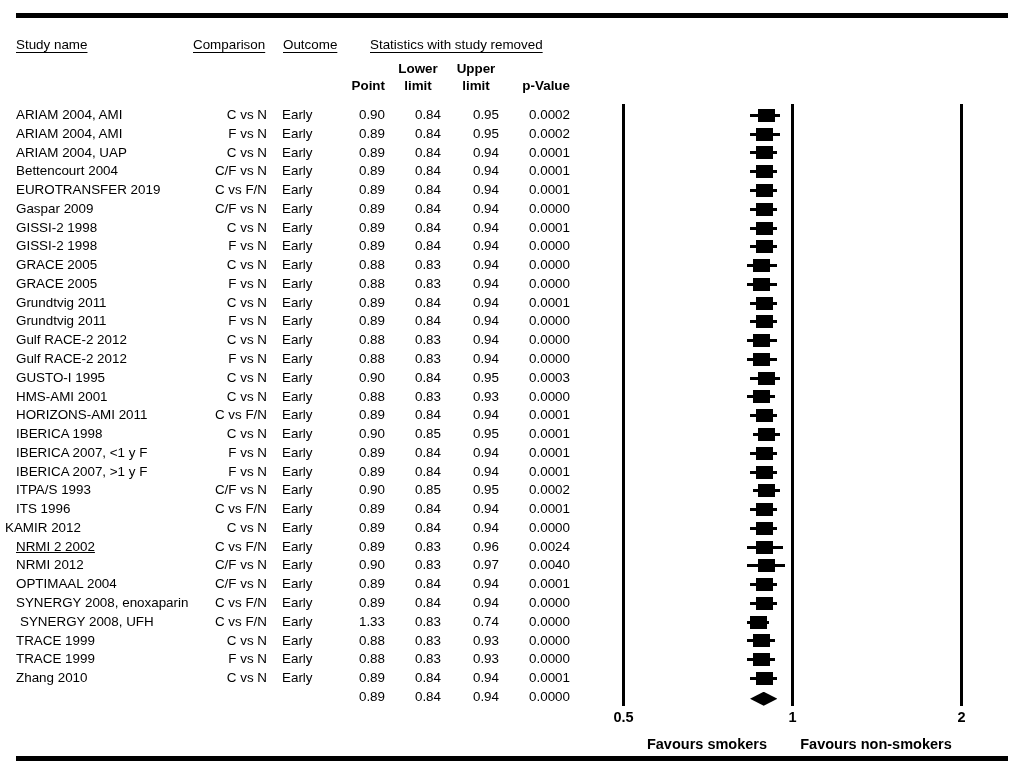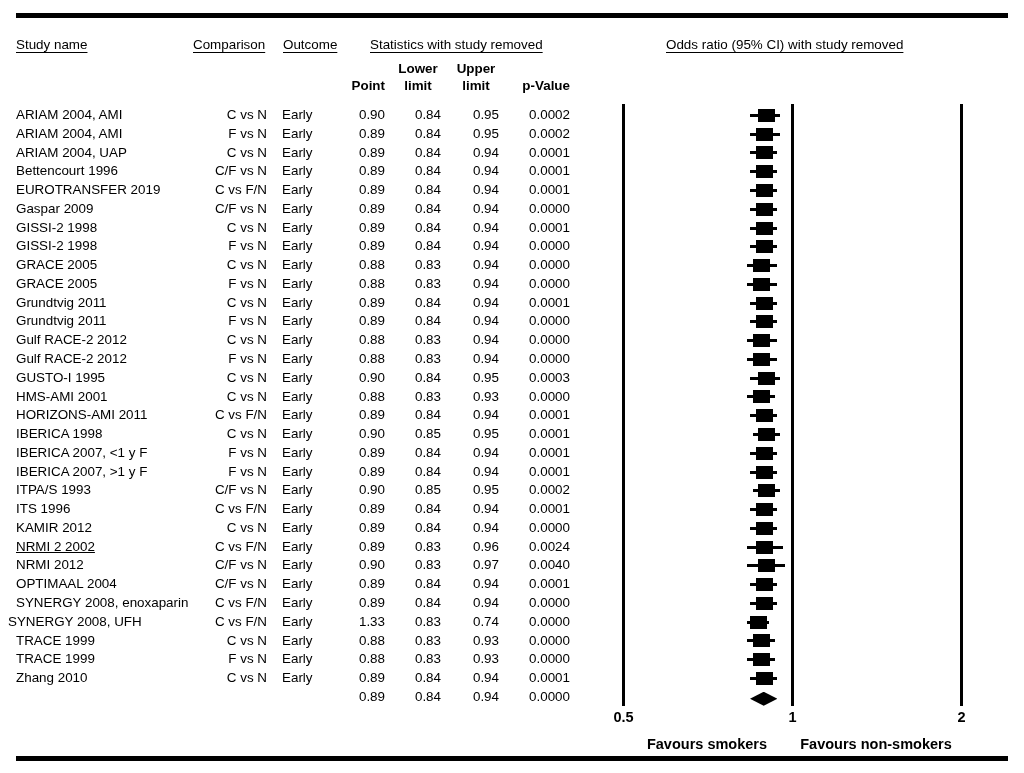--- a/index.html
+++ b/index.html
@@ -26,21 +26,20 @@
 
 <div class="page">
 
   <div class="rule" style="top:13px;"></div>
   <div class="rule" style="top:756px;"></div>
 
   <div class="grp-hdr" style="left:16px;  top:37px;">Study name</div>
   <div class="grp-hdr" style="left:193px; top:37px;">Comparison</div>
   <div class="grp-hdr" style="left:283px; top:37px;">Outcome</div>
   <div class="grp-hdr" style="left:370px; top:37px;">Statistics with study removed</div>
-  <div class="grp-hdr" style="left:666px; top:37px;">Odds ratio (95% CI) with study removed</div>
 
   <div class="col-hdr right" style="left:335px; top:78px; width:50px;">Point</div>
   <div class="col-hdr center" style="left:393px; top:61px; width:50px;">
     <span>Lower</span><br>
     <span>limit</span>
   </div>
   <div class="col-hdr center" style="left:451px; top:61px; width:50px;">
     <span>Upper</span><br>
     <span>limit</span>
   </div>
@@ -61,21 +60,21 @@
       <div class="cell right" style="left: 391px; width: 50px; top: 124.77px;">0.84</div>
       <div class="cell right" style="left: 449px; width: 50px; top: 124.77px;">0.95</div>
       <div class="cell right" style="left: 505px; width: 65px; top: 124.77px;">0.0002</div>
       <div class="cell" style="left: 16px; top: 143.54px;">ARIAM 2004, UAP</div>
       <div class="cell right" style="left: 150px; width: 117px; top: 143.54px;">C vs N</div>
       <div class="cell" style="left: 282px; top: 143.54px;">Early</div>
       <div class="cell right" style="left: 335px; width: 50px; top: 143.54px;">0.89</div>
       <div class="cell right" style="left: 391px; width: 50px; top: 143.54px;">0.84</div>
       <div class="cell right" style="left: 449px; width: 50px; top: 143.54px;">0.94</div>
       <div class="cell right" style="left: 505px; width: 65px; top: 143.54px;">0.0001</div>
-      <div class="cell" style="left: 16px; top: 162.31px;">Bettencourt 1996</div>
+      <div class="cell" style="left: 16px; top: 162.31px;">Bettencourt 2004</div>
       <div class="cell right" style="left: 150px; width: 117px; top: 162.31px;">C/F vs N</div>
       <div class="cell" style="left: 282px; top: 162.31px;">Early</div>
       <div class="cell right" style="left: 335px; width: 50px; top: 162.31px;">0.89</div>
       <div class="cell right" style="left: 391px; width: 50px; top: 162.31px;">0.84</div>
       <div class="cell right" style="left: 449px; width: 50px; top: 162.31px;">0.94</div>
       <div class="cell right" style="left: 505px; width: 65px; top: 162.31px;">0.0001</div>
       <div class="cell" style="left: 16px; top: 181.08px;">EUROTRANSFER 2019</div>
       <div class="cell right" style="left: 150px; width: 117px; top: 181.08px;">C vs F/N</div>
       <div class="cell" style="left: 282px; top: 181.08px;">Early</div>
       <div class="cell right" style="left: 335px; width: 50px; top: 181.08px;">0.89</div>
@@ -194,21 +193,21 @@
       <div class="cell right" style="left: 391px; width: 50px; top: 481.4px;">0.85</div>
       <div class="cell right" style="left: 449px; width: 50px; top: 481.4px;">0.95</div>
       <div class="cell right" style="left: 505px; width: 65px; top: 481.4px;">0.0002</div>
       <div class="cell" style="left: 16px; top: 500.17px;">ITS 1996</div>
       <div class="cell right" style="left: 150px; width: 117px; top: 500.17px;">C vs F/N</div>
       <div class="cell" style="left: 282px; top: 500.17px;">Early</div>
       <div class="cell right" style="left: 335px; width: 50px; top: 500.17px;">0.89</div>
       <div class="cell right" style="left: 391px; width: 50px; top: 500.17px;">0.84</div>
       <div class="cell right" style="left: 449px; width: 50px; top: 500.17px;">0.94</div>
       <div class="cell right" style="left: 505px; width: 65px; top: 500.17px;">0.0001</div>
-      <div class="cell" style="left: 16px; top: 518.94px;">KAMIR 2012</div>
+      <div class="cell" style="left: 5px; top: 518.94px;">KAMIR 2012</div>
       <div class="cell right" style="left: 150px; width: 117px; top: 518.94px;">C vs N</div>
       <div class="cell" style="left: 282px; top: 518.94px;">Early</div>
       <div class="cell right" style="left: 335px; width: 50px; top: 518.94px;">0.89</div>
       <div class="cell right" style="left: 391px; width: 50px; top: 518.94px;">0.84</div>
       <div class="cell right" style="left: 449px; width: 50px; top: 518.94px;">0.94</div>
       <div class="cell right" style="left: 505px; width: 65px; top: 518.94px;">0.0000</div>
       <div class="cell" style="left: 16px; top: 537.71px; text-decoration: underline;">NRMI 2 2002</div>
       <div class="cell right" style="left: 150px; width: 117px; top: 537.71px;">C vs F/N</div>
       <div class="cell" style="left: 282px; top: 537.71px;">Early</div>
       <div class="cell right" style="left: 335px; width: 50px; top: 537.71px;">0.89</div>
@@ -229,21 +228,21 @@
       <div class="cell right" style="left: 391px; width: 50px; top: 575.25px;">0.84</div>
       <div class="cell right" style="left: 449px; width: 50px; top: 575.25px;">0.94</div>
       <div class="cell right" style="left: 505px; width: 65px; top: 575.25px;">0.0001</div>
       <div class="cell" style="left: 16px; top: 594.02px;">SYNERGY 2008, enoxaparin</div>
       <div class="cell right" style="left: 150px; width: 117px; top: 594.02px;">C vs F/N</div>
       <div class="cell" style="left: 282px; top: 594.02px;">Early</div>
       <div class="cell right" style="left: 335px; width: 50px; top: 594.02px;">0.89</div>
       <div class="cell right" style="left: 391px; width: 50px; top: 594.02px;">0.84</div>
       <div class="cell right" style="left: 449px; width: 50px; top: 594.02px;">0.94</div>
       <div class="cell right" style="left: 505px; width: 65px; top: 594.02px;">0.0000</div>
-      <div class="cell" style="left: 8px; top: 612.79px;">SYNERGY 2008, UFH</div>
+      <div class="cell" style="left: 20px; top: 612.79px;">SYNERGY 2008, UFH</div>
       <div class="cell right" style="left: 150px; width: 117px; top: 612.79px;">C vs F/N</div>
       <div class="cell" style="left: 282px; top: 612.79px;">Early</div>
       <div class="cell right" style="left: 335px; width: 50px; top: 612.79px;">1.33</div>
       <div class="cell right" style="left: 391px; width: 50px; top: 612.79px;">0.83</div>
       <div class="cell right" style="left: 449px; width: 50px; top: 612.79px;">0.74</div>
       <div class="cell right" style="left: 505px; width: 65px; top: 612.79px;">0.0000</div>
       <div class="cell" style="left: 16px; top: 631.56px;">TRACE 1999</div>
       <div class="cell right" style="left: 150px; width: 117px; top: 631.56px;">C vs N</div>
       <div class="cell" style="left: 282px; top: 631.56px;">Early</div>
       <div class="cell right" style="left: 335px; width: 50px; top: 631.56px;">0.88</div>

